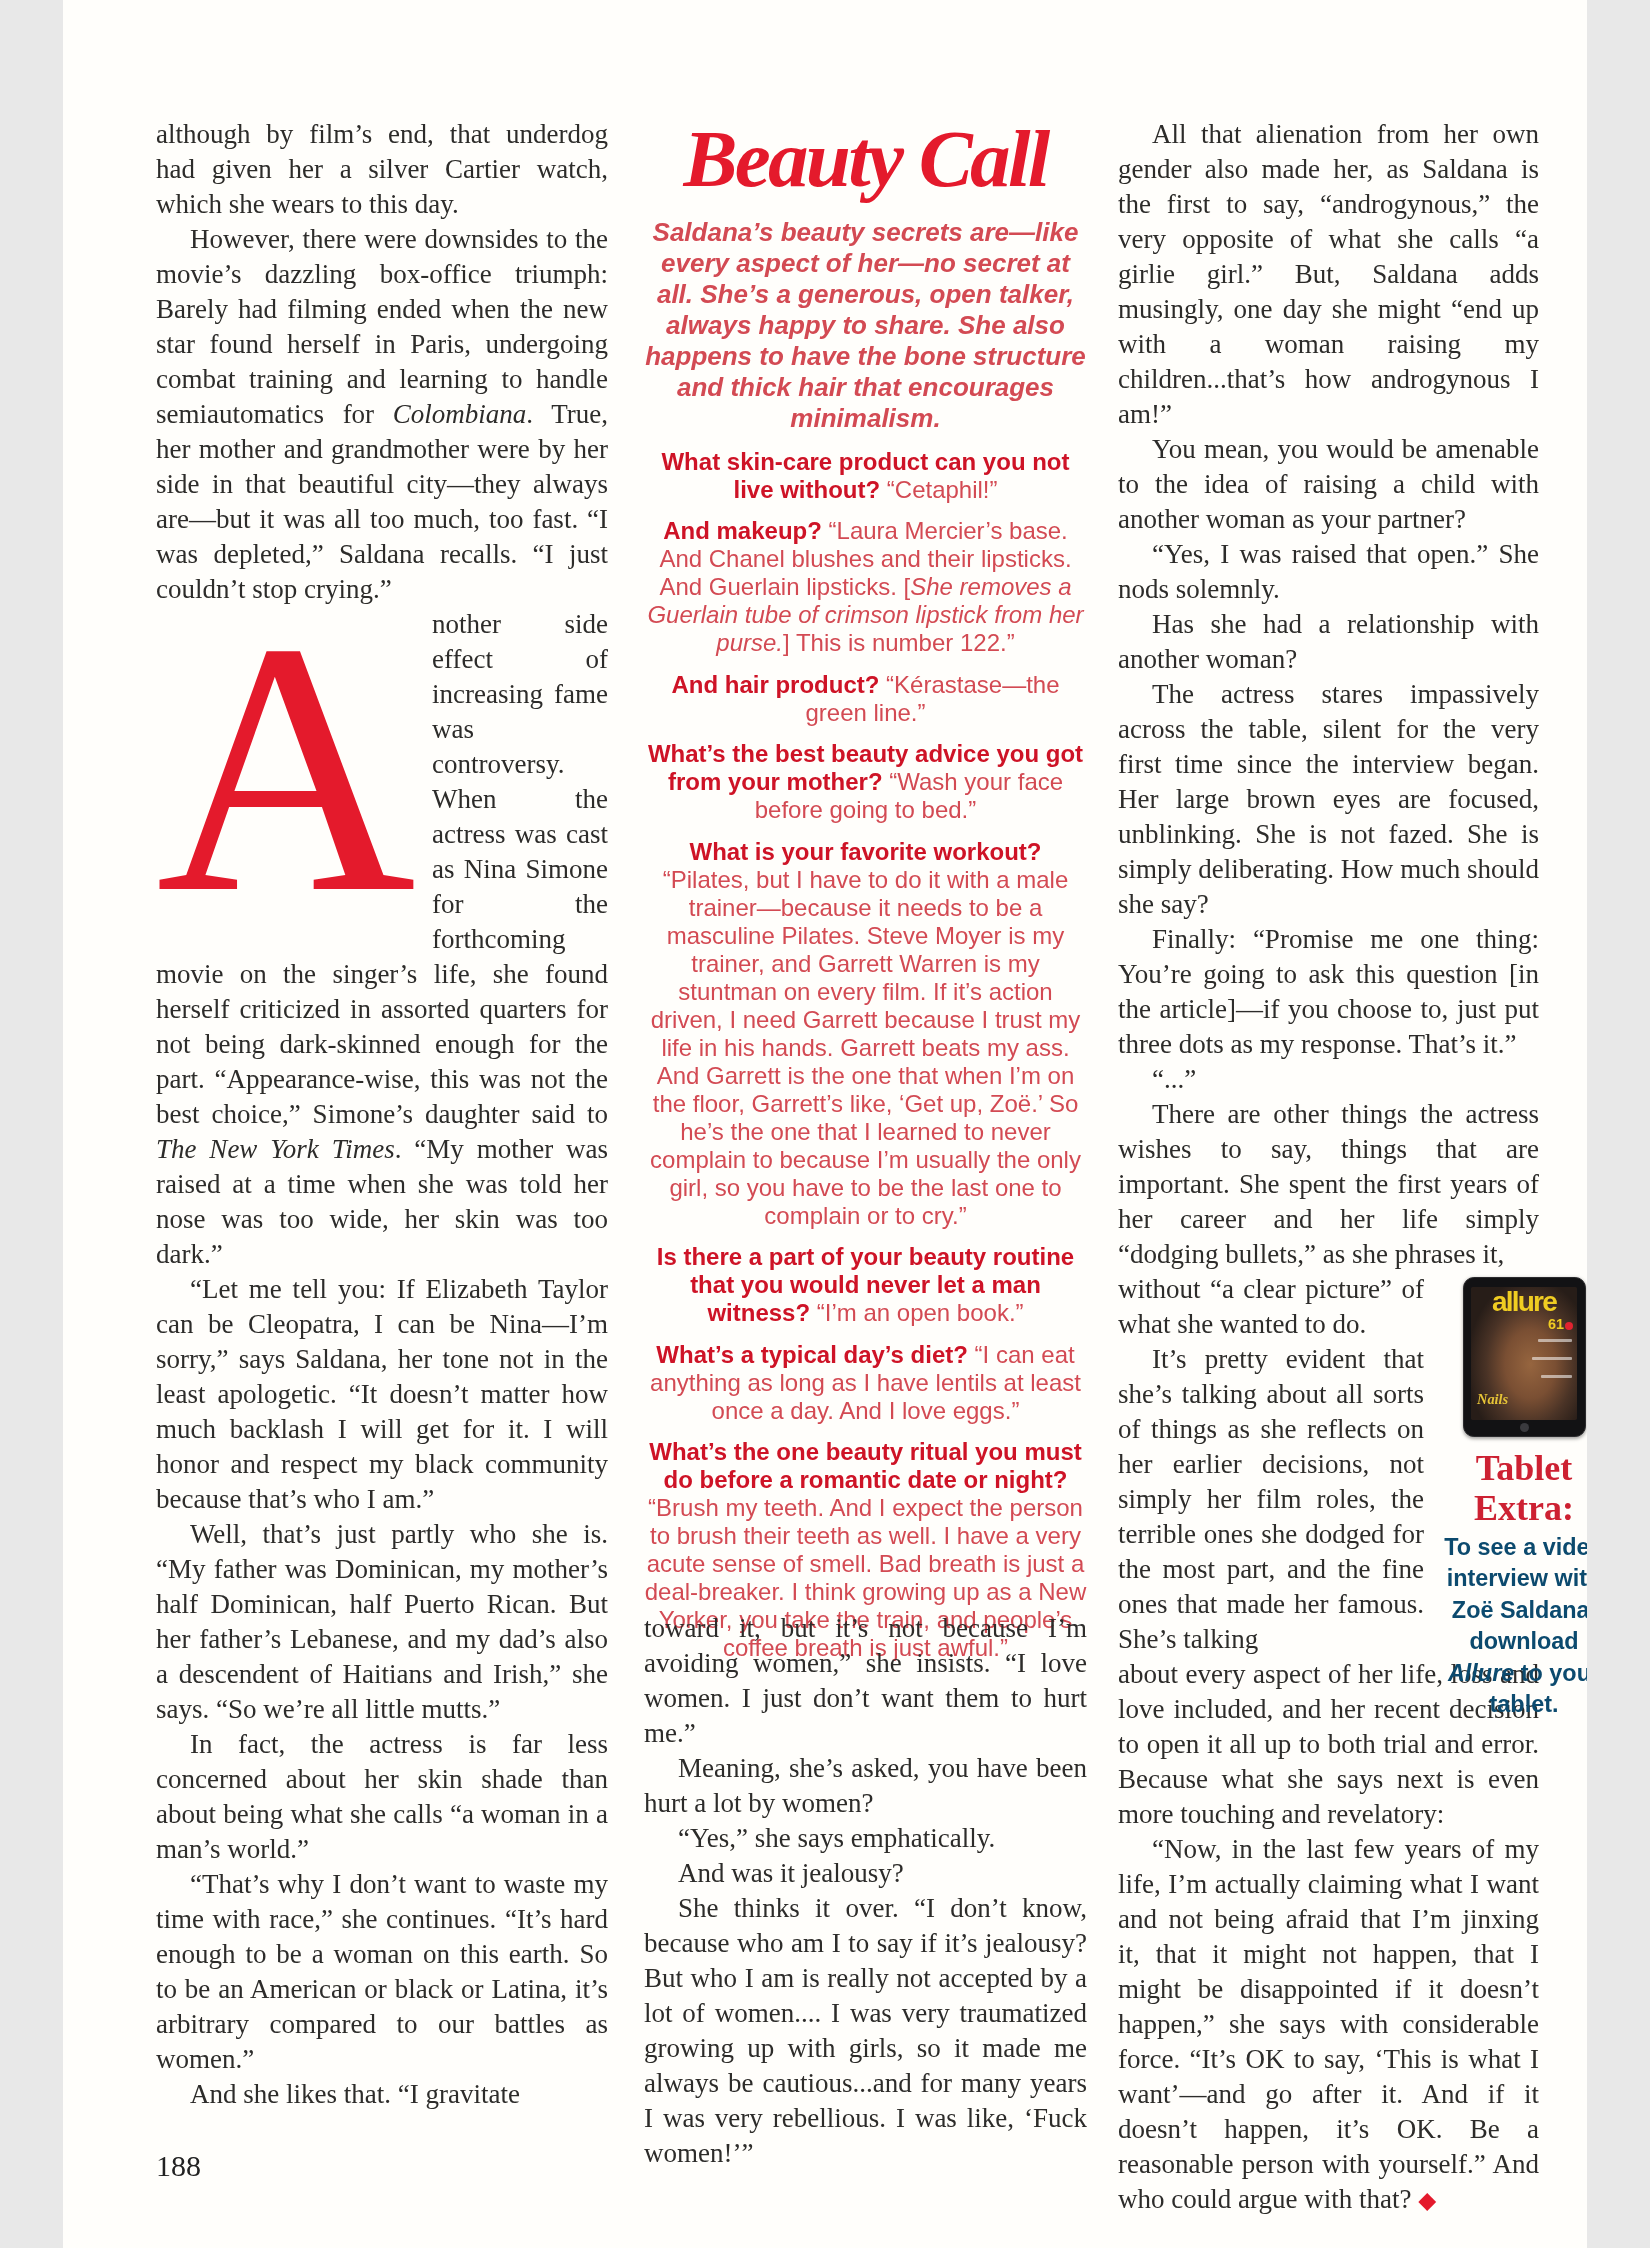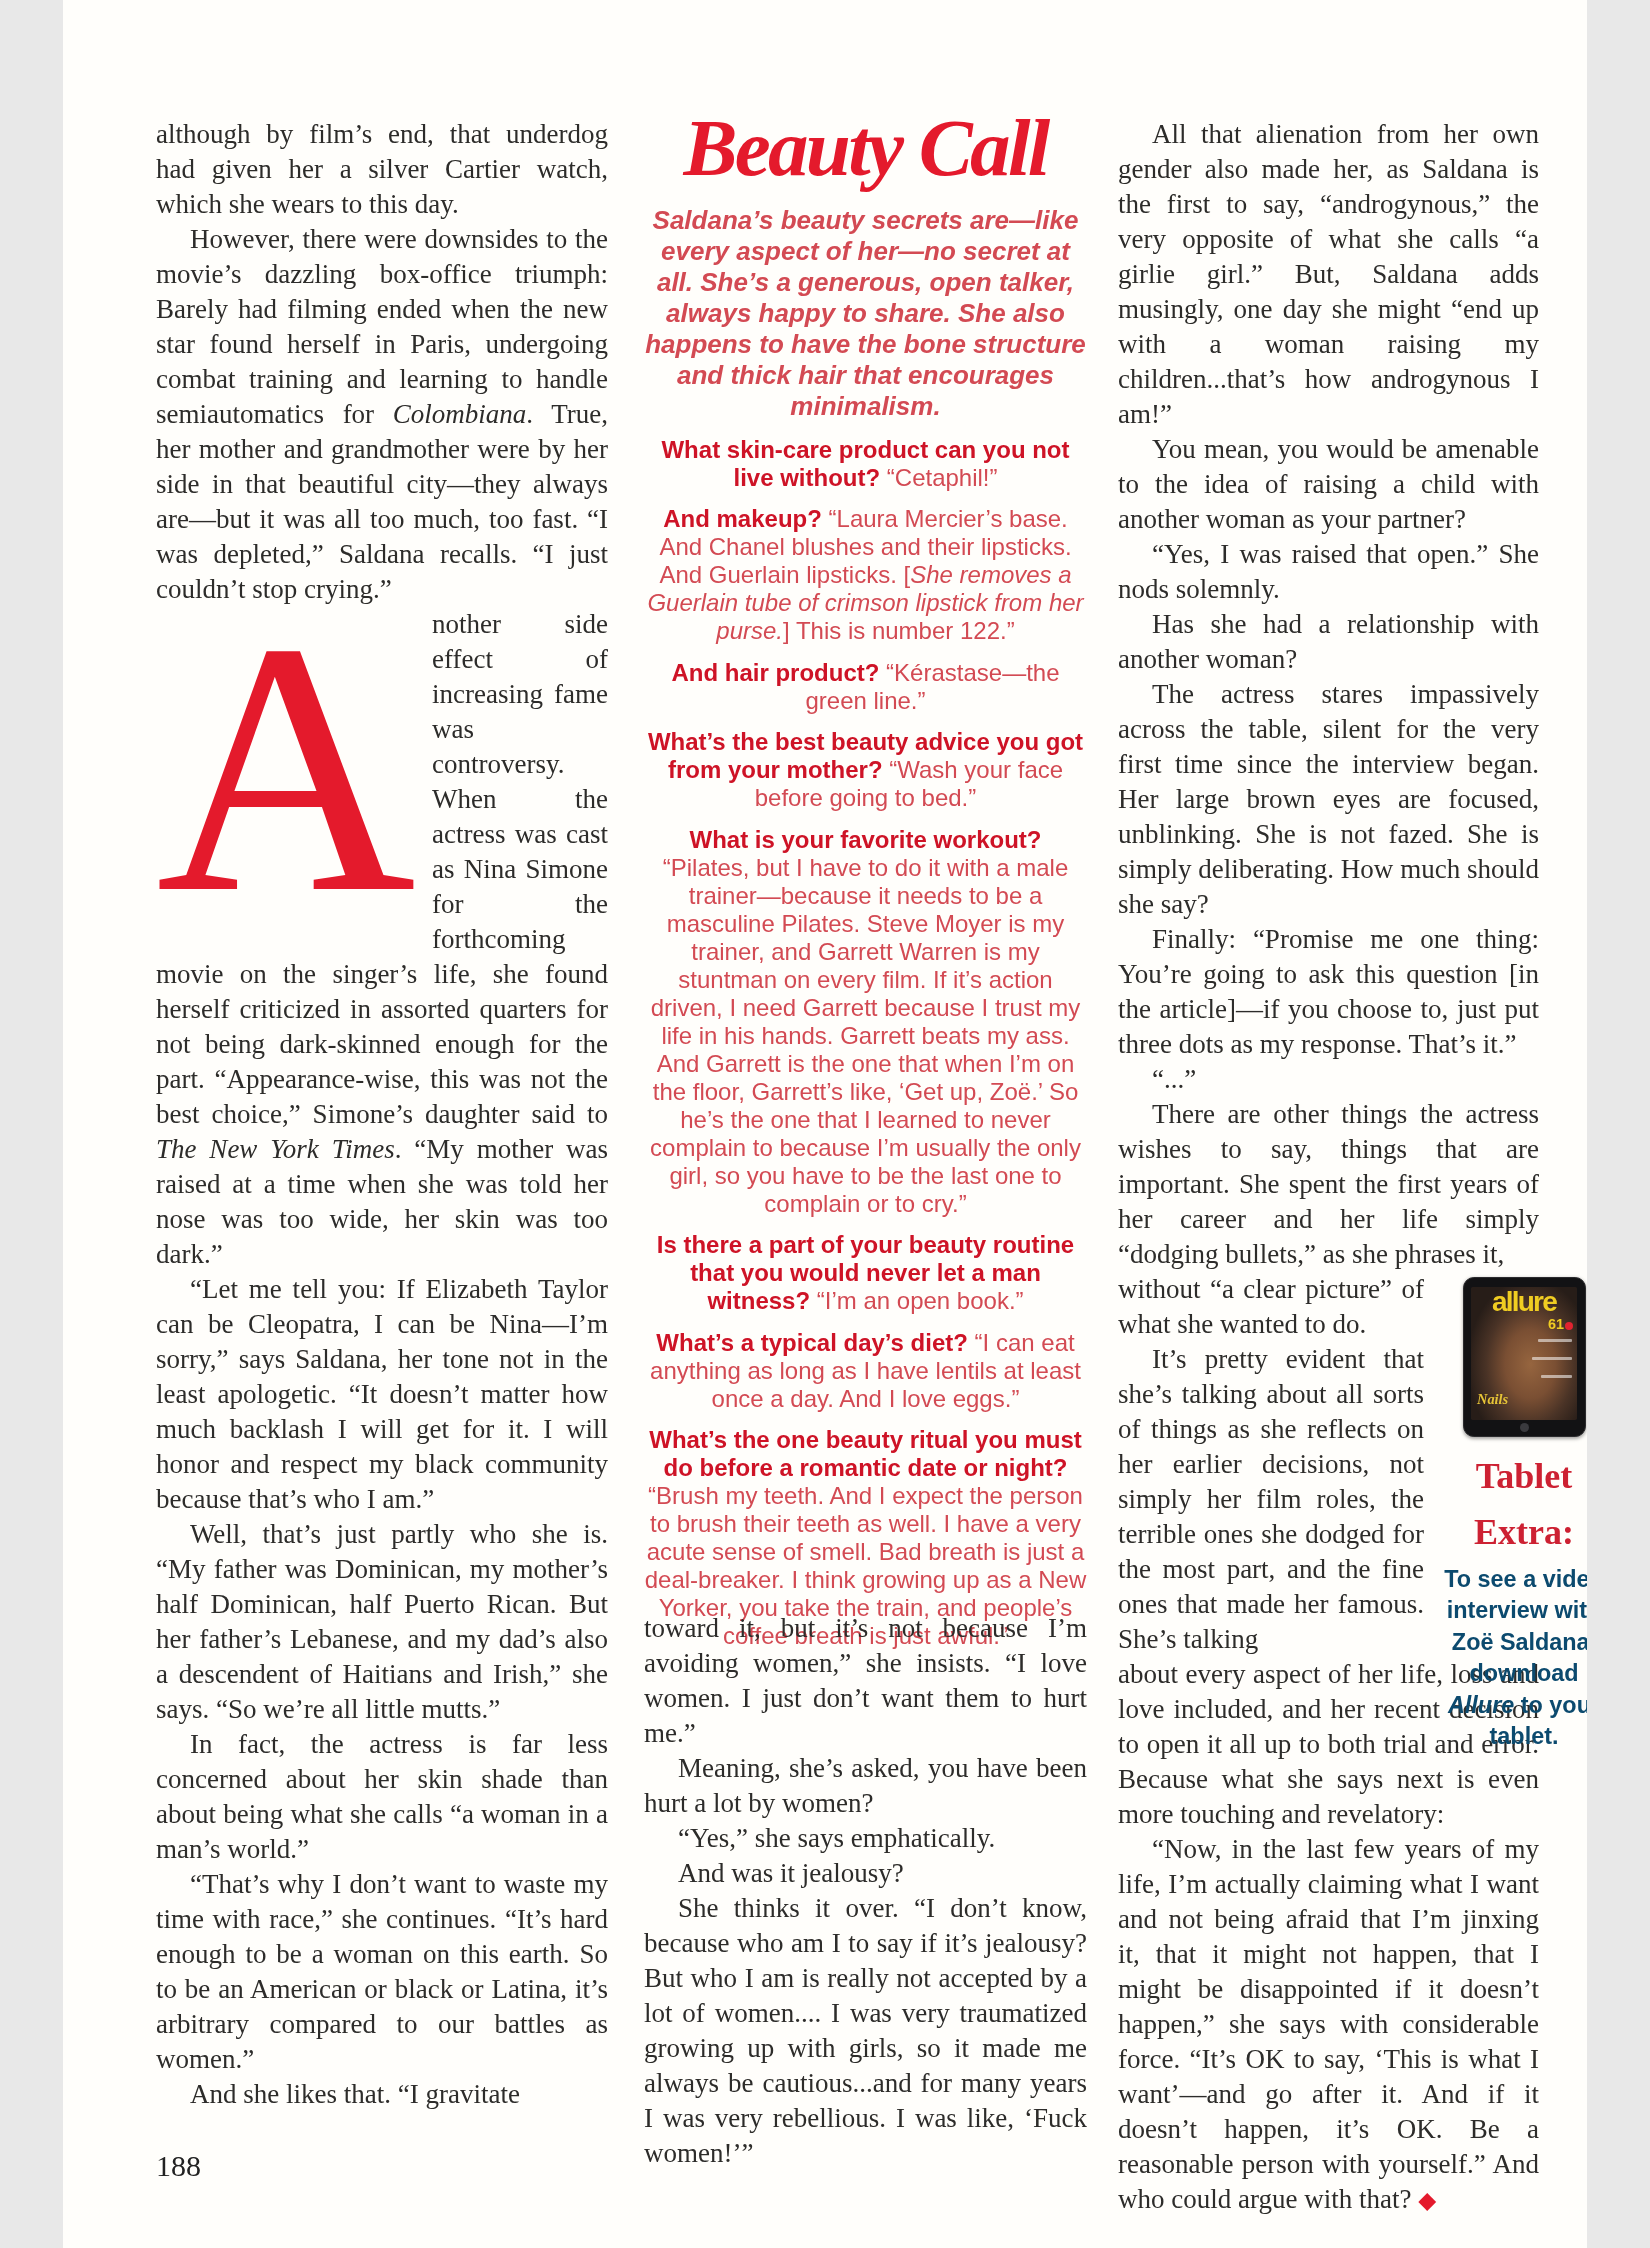--- a/index.html
+++ b/index.html
@@ -23,21 +23,21 @@
   .dropcap{
     float:left; color:var(--red,#e41a2c);
     font-family:"Liberation Serif", serif;
     font-size:360px; line-height:313px;
     margin:3.6px 16px 0 0;
   }
 
   .bc-head{
     font-family:"Liberation Serif", serif; font-style:italic; font-weight:700;
     font-size:81px; line-height:86px; letter-spacing:-2.7px;
-    color:var(--red,#e41a2c); margin:4px;
+    color:var(--red,#e41a2c); margin:15px;
   }
   .bc-intro{
     font-family:"Liberation Sans", sans-serif; font-style:italic; font-weight:700;
     font-size:26px; line-height:31px; color:var(--reda,#d34a53);
     margin:14.4px 0 5.4px 0;
     text-align:center;
   }
   .qa{
     font-family:"Liberation Sans", sans-serif;
     font-size:24px; line-height:28px; margin:13.5px 0 0 0;
@@ -77,21 +77,21 @@
   .cov-bar.b2{top:70px; width:40px;}
   .cov-bar.b3{top:88px; width:31px;}
   .cov-nails{
     position:absolute; bottom:12.6px; left:6.3px;
     font-family:"Liberation Serif", serif; font-style:italic; font-weight:700;
     font-size:14.4px; color:#e6c437;
   }
   .home-dot{position:absolute; bottom:4.5px; left:50%; margin-left:-4.5px; width:9px; height:9px; border-radius:50%; background:#3a3a3e;}
   .tab-title{
     font-family:"Liberation Serif", serif; font-weight:700;
-    font-size:36px; line-height:56px; color:var(--redt,#cd2132);
+    font-size:36px; line-height:40px; color:var(--redt,#cd2132);
     margin:10.8px 0 3.6px 0;
     text-align:center;
   }
   .tab-caption{
     font-family:"Liberation Sans", sans-serif; font-weight:700;
     font-size:23.4px; line-height:31.5px; color:#0c4a6e; margin:0;
   }
   .pagenum{position:absolute; left:93px; top:2149px; font-size:30px; color:#222;}
 
   .seg-i{font-style:italic;}

